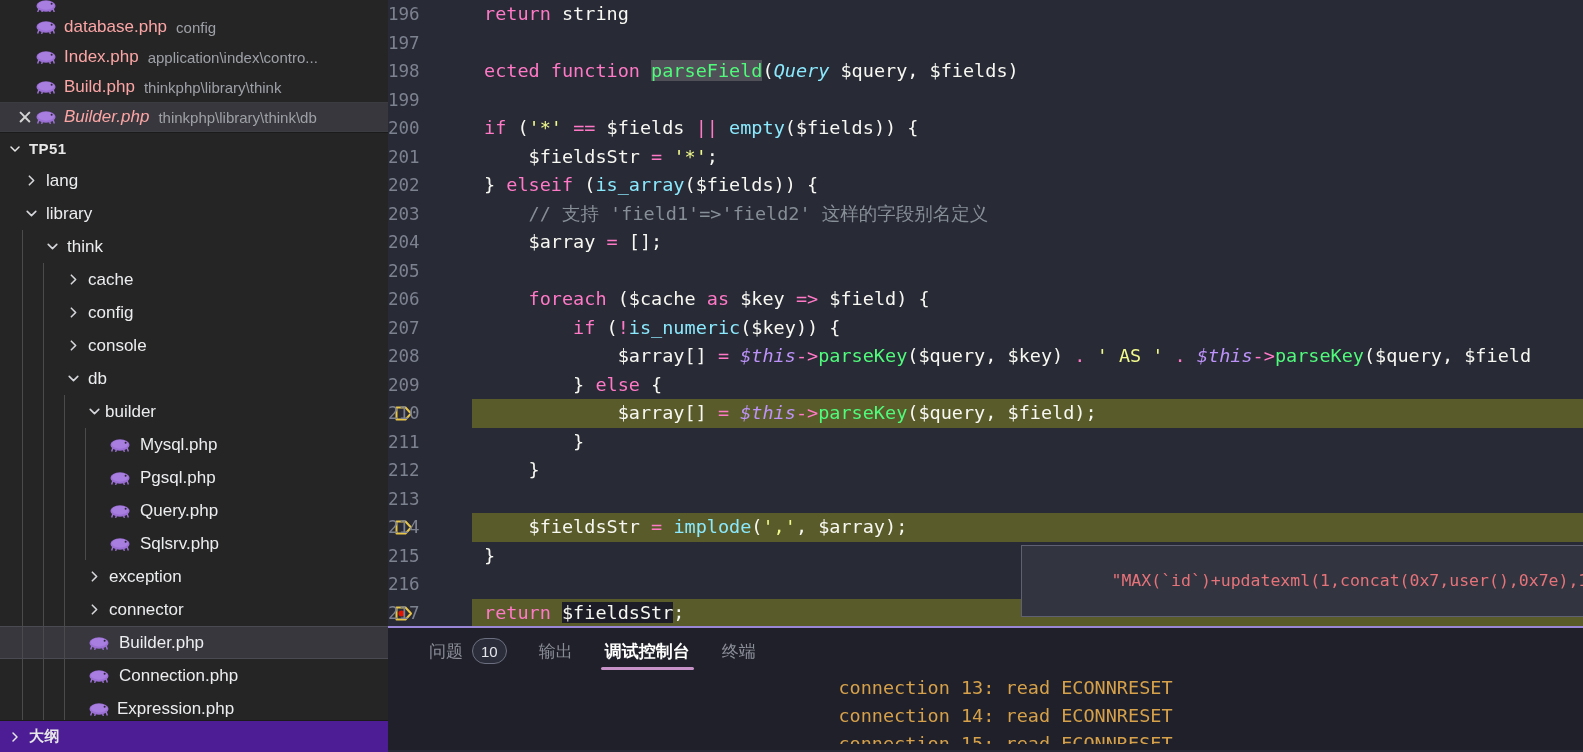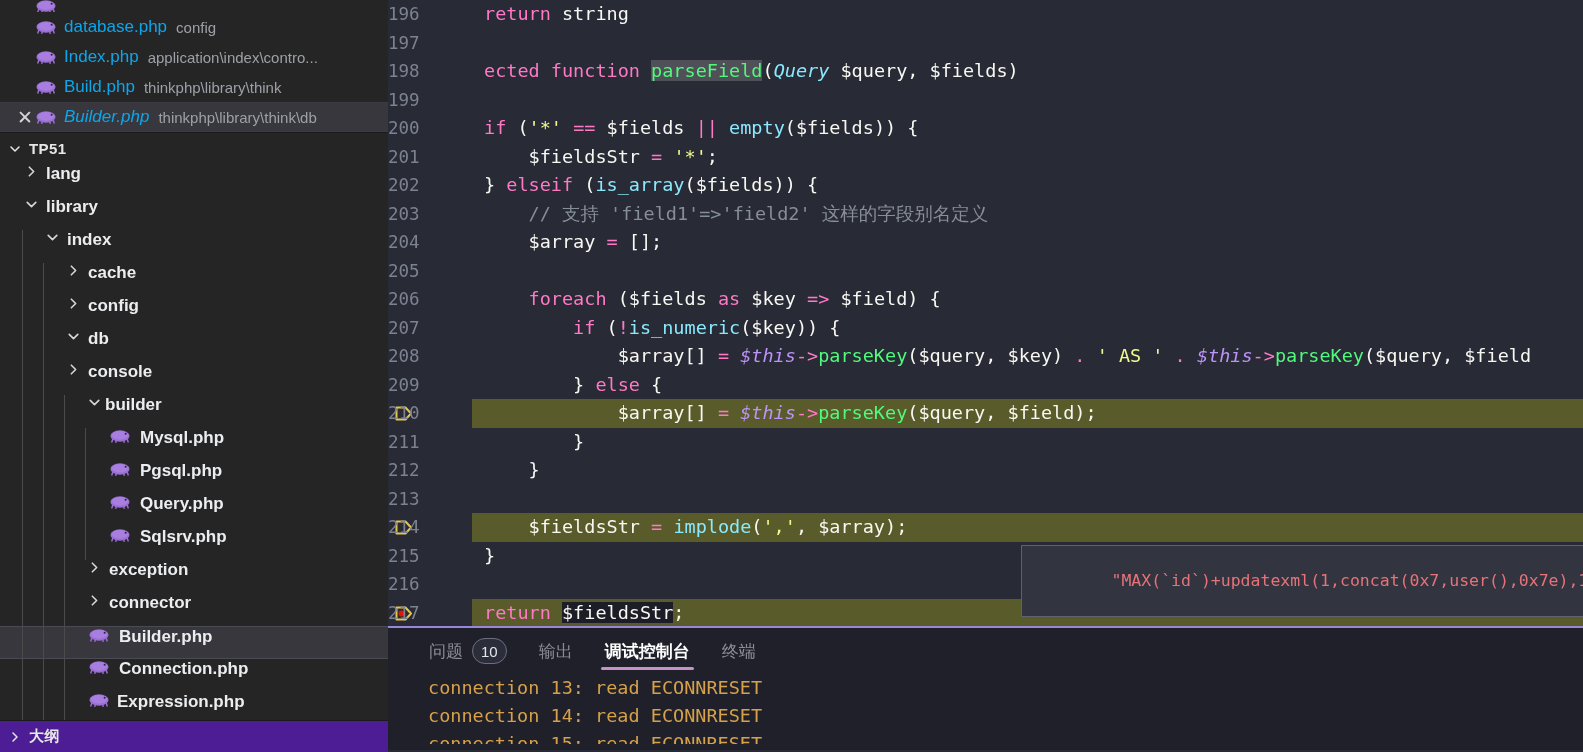--- a/index.html
+++ b/index.html
@@ -28,36 +28,36 @@
   .oe-close {
     width:22px; flex:0 0 22px; font-size:19px; color:#d4d4d4;
     text-align:center; line-height:1; font-weight:300;
   }
   .oe-spacer { width:22px; flex:0 0 22px; }
   .php-ico {
     flex:0 0 20px; width:20px; height:16px; margin-right:8px;
     display:inline-block; position:relative;
   }
   .php-ico svg { display:block; }
-  .oe-name { color:#0ea5e9; font-size:17px; }
+  .oe-name { color:#fca5a5; font-size:17px; }
   .oe-name.italic { font-style:italic; }
   .oe-path { color:#9da0a6; font-size:15px; margin-left:9px; }
 
   .section-head {
     height:32px; display:flex; align-items:center; gap:7px;
     padding-left:8px; font-size:15px; font-weight:bold;
     color:#e7e7e7; letter-spacing:.4px;
     border-top:1px solid #1b1b1c;
   }
   .chev { width:14px; height:14px; flex:0 0 14px; position:relative; display:inline-block; }
   .chev svg { display:block; }
 
   .tree-row {
-    height:33px; display:flex; align-items:flex-start;
-    font-size:17px; color:#ecedef; white-space:nowrap; position:relative;font-weight:bold;
+    height:33px; display:flex; align-items:center;
+    font-size:17px; color:#ecedef; white-space:nowrap; position:relative;
   }
   .tree-row.selected { background:#37373d; border-top:1px solid #4a4a52; border-bottom:1px solid #4a4a52;}
   .tw { width:22px; flex:0 0 22px; display:flex; align-items:center; justify-content:center; }
   .indent-guide {
     position:absolute; top:0; bottom:0; width:1px; background:#4b4b4b;
   }
 
   
   #editor-area {
     flex:1; position:relative; background:#282a36; overflow:hidden;
@@ -122,21 +122,21 @@
   .badge {
     min-width:34px; height:26px; padding:0 8px; border-radius:13px;
     background:#2b2d3a; border:1px solid #6c6f80; color:#e5e6ea;
     font-size:15px; display:flex; align-items:center; justify-content:center;
     font-weight:normal;
   }
   .console-body {
     font-family:"DejaVu Sans Mono","Liberation Mono",monospace;
     font-size:18.5px; color:#d6a14a; padding-left:40px;
   }
-  .console-line { height:28px; line-height:28px; white-space:pre; }
+  .console-line { height:28px; line-height:28px; white-space:pre;text-align:center; }
   .console-line.clip { height:14px; overflow:hidden; }
 </style>
 </head>
 <body>
 
 <div id="app">
 
   <div id="sidebar">
     <div class="open-editors" id="oe-list">
         <div class="oe-row clipped-top">
@@ -229,21 +229,21 @@
           </span>
           <span style="margin-left:4px">library</span>
         </div>
         <div class="tree-row">
           <span class="indent-guide" style="left:22px"></span>
           <span class="tw" style="margin-left:41px">
             <svg width="15" height="15" viewBox="0 0 14 14">
               <path d="M3 5l4 4 4-4" fill="none" stroke="#d6d7da" stroke-width="1.5" stroke-linecap="round" stroke-linejoin="round"></path>
             </svg>
           </span>
-          <span style="margin-left:4px">index</span>
+          <span style="margin-left:4px">think</span>
         </div>
         <div class="tree-row">
           <span class="indent-guide" style="left:22px"></span>
           <span class="indent-guide" style="left:43px"></span>
           <span class="tw" style="margin-left:62px">
             <svg width="15" height="15" viewBox="0 0 14 14">
               <path d="M5 3l4 4-4 4" fill="none" stroke="#d6d7da" stroke-width="1.5" stroke-linecap="round" stroke-linejoin="round"></path>
             </svg>
           </span>
           <span style="margin-left:4px">cache</span>
@@ -256,34 +256,34 @@
               <path d="M5 3l4 4-4 4" fill="none" stroke="#d6d7da" stroke-width="1.5" stroke-linecap="round" stroke-linejoin="round"></path>
             </svg>
           </span>
           <span style="margin-left:4px">config</span>
         </div>
         <div class="tree-row">
           <span class="indent-guide" style="left:22px"></span>
           <span class="indent-guide" style="left:43px"></span>
           <span class="tw" style="margin-left:62px">
             <svg width="15" height="15" viewBox="0 0 14 14">
+              <path d="M5 3l4 4-4 4" fill="none" stroke="#d6d7da" stroke-width="1.5" stroke-linecap="round" stroke-linejoin="round"></path>
+            </svg>
+          </span>
+          <span style="margin-left:4px">console</span>
+        </div>
+        <div class="tree-row">
+          <span class="indent-guide" style="left:22px"></span>
+          <span class="indent-guide" style="left:43px"></span>
+          <span class="tw" style="margin-left:62px">
+            <svg width="15" height="15" viewBox="0 0 14 14">
               <path d="M3 5l4 4 4-4" fill="none" stroke="#d6d7da" stroke-width="1.5" stroke-linecap="round" stroke-linejoin="round"></path>
             </svg>
           </span>
           <span style="margin-left:4px">db</span>
-        </div>
-        <div class="tree-row">
-          <span class="indent-guide" style="left:22px"></span>
-          <span class="indent-guide" style="left:43px"></span>
-          <span class="tw" style="margin-left:62px">
-            <svg width="15" height="15" viewBox="0 0 14 14">
-              <path d="M5 3l4 4-4 4" fill="none" stroke="#d6d7da" stroke-width="1.5" stroke-linecap="round" stroke-linejoin="round"></path>
-            </svg>
-          </span>
-          <span style="margin-left:4px">console</span>
         </div>
         <div class="tree-row">
           <span class="indent-guide" style="left:22px"></span>
           <span class="indent-guide" style="left:43px"></span>
           <span class="indent-guide" style="left:64px"></span>
           <span class="tw" style="margin-left:83px">
             <svg width="15" height="15" viewBox="0 0 14 14">
               <path d="M3 5l4 4 4-4" fill="none" stroke="#d6d7da" stroke-width="1.5" stroke-linecap="round" stroke-linejoin="round"></path>
             </svg>
           </span>
@@ -438,21 +438,21 @@
           <div class="code-line"><span class="gutter">196</span><span class="code-text"><span class="kw">return</span> <span class="pl">string</span></span></div>
           <div class="code-line"><span class="gutter">197</span><span class="code-text"></span></div>
           <div class="code-line"><span class="gutter">198</span><span class="code-text"><span class="kw">ected</span> <span class="kw">function</span> <span class="fn sel-word">parseField</span><span class="pl">(</span><span class="type">Query</span> <span class="pl">$query, $fields)</span></span></div>
           <div class="code-line"><span class="gutter">199</span><span class="code-text"></span></div>
           <div class="code-line"><span class="gutter">200</span><span class="code-text"><span class="kw">if</span> <span class="pl">(</span><span class="str">'*'</span> <span class="op">==</span> <span class="pl">$fields</span> <span class="op">||</span> <span class="fn2">empty</span><span class="pl">($fields)) {</span></span></div>
           <div class="code-line"><span class="gutter">201</span><span class="code-text">    <span class="pl">$fieldsStr</span> <span class="op">=</span> <span class="str">'*'</span><span class="pl">;</span></span></div>
           <div class="code-line"><span class="gutter">202</span><span class="code-text"><span class="pl">}</span> <span class="kw">elseif</span> <span class="pl">(</span><span class="fn2">is_array</span><span class="pl">($fields)) {</span></span></div>
           <div class="code-line"><span class="gutter">203</span><span class="code-text">    <span class="cmt">// 支持 'field1'=&gt;'field2' 这样的字段别名定义</span></span></div>
           <div class="code-line"><span class="gutter">204</span><span class="code-text">    <span class="pl">$array</span> <span class="op">=</span> <span class="pl">[];</span></span></div>
           <div class="code-line"><span class="gutter">205</span><span class="code-text"></span></div>
-          <div class="code-line"><span class="gutter">206</span><span class="code-text">    <span class="kw">foreach</span> <span class="pl">($fields</span> <span class="kw">as</span> <span class="pl">$key</span> <span class="op">=&gt;</span> <span class="pl">$field) {</span></span></div>
+          <div class="code-line"><span class="gutter">206</span><span class="code-text">    <span class="kw">foreach</span> <span class="pl">($cache</span> <span class="kw">as</span> <span class="pl">$key</span> <span class="op">=&gt;</span> <span class="pl">$field) {</span></span></div>
           <div class="code-line"><span class="gutter">207</span><span class="code-text">        <span class="kw">if</span> <span class="pl">(</span><span class="op">!</span><span class="fn2">is_numeric</span><span class="pl">($key)) {</span></span></div>
           <div class="code-line"><span class="gutter">208</span><span class="code-text">            <span class="pl">$array[]</span> <span class="op">=</span> <span class="this">$this</span><span class="op">-&gt;</span><span class="fn">parseKey</span><span class="pl">($query, $key)</span> <span class="op">.</span> <span class="str">' AS '</span> <span class="op">.</span> <span class="this">$this</span><span class="op">-&gt;</span><span class="fn">parseKey</span><span class="pl">($query, $field</span></span></div>
           <div class="code-line"><span class="gutter">209</span><span class="code-text">        <span class="pl">}</span> <span class="kw">else</span> <span class="pl">{</span></span></div>
           <div class="code-line"><span class="hl-exec-bar"></span><span class="bp"><svg width="18" height="15" viewBox="0 0 18 15">
                 <path d="M1.5 1.5h9l5.5 6-5.5 6h-9z" fill="none" stroke="#e8c547" stroke-width="2" stroke-linejoin="round"></path>
               </svg></span><span class="gutter">210</span><span class="code-text">            <span class="pl">$array[]</span> <span class="op">=</span> <span class="this">$this</span><span class="op">-&gt;</span><span class="fn">parseKey</span><span class="pl">($query, $field);</span></span></div>
           <div class="code-line"><span class="gutter">211</span><span class="code-text">        <span class="pl">}</span></span></div>
           <div class="code-line"><span class="gutter">212</span><span class="code-text">    <span class="pl">}</span></span></div>
           <div class="code-line"><span class="gutter">213</span><span class="code-text"></span></div>
           <div class="code-line"><span class="hl-exec-bar"></span><span class="bp"><svg width="18" height="15" viewBox="0 0 18 15">

